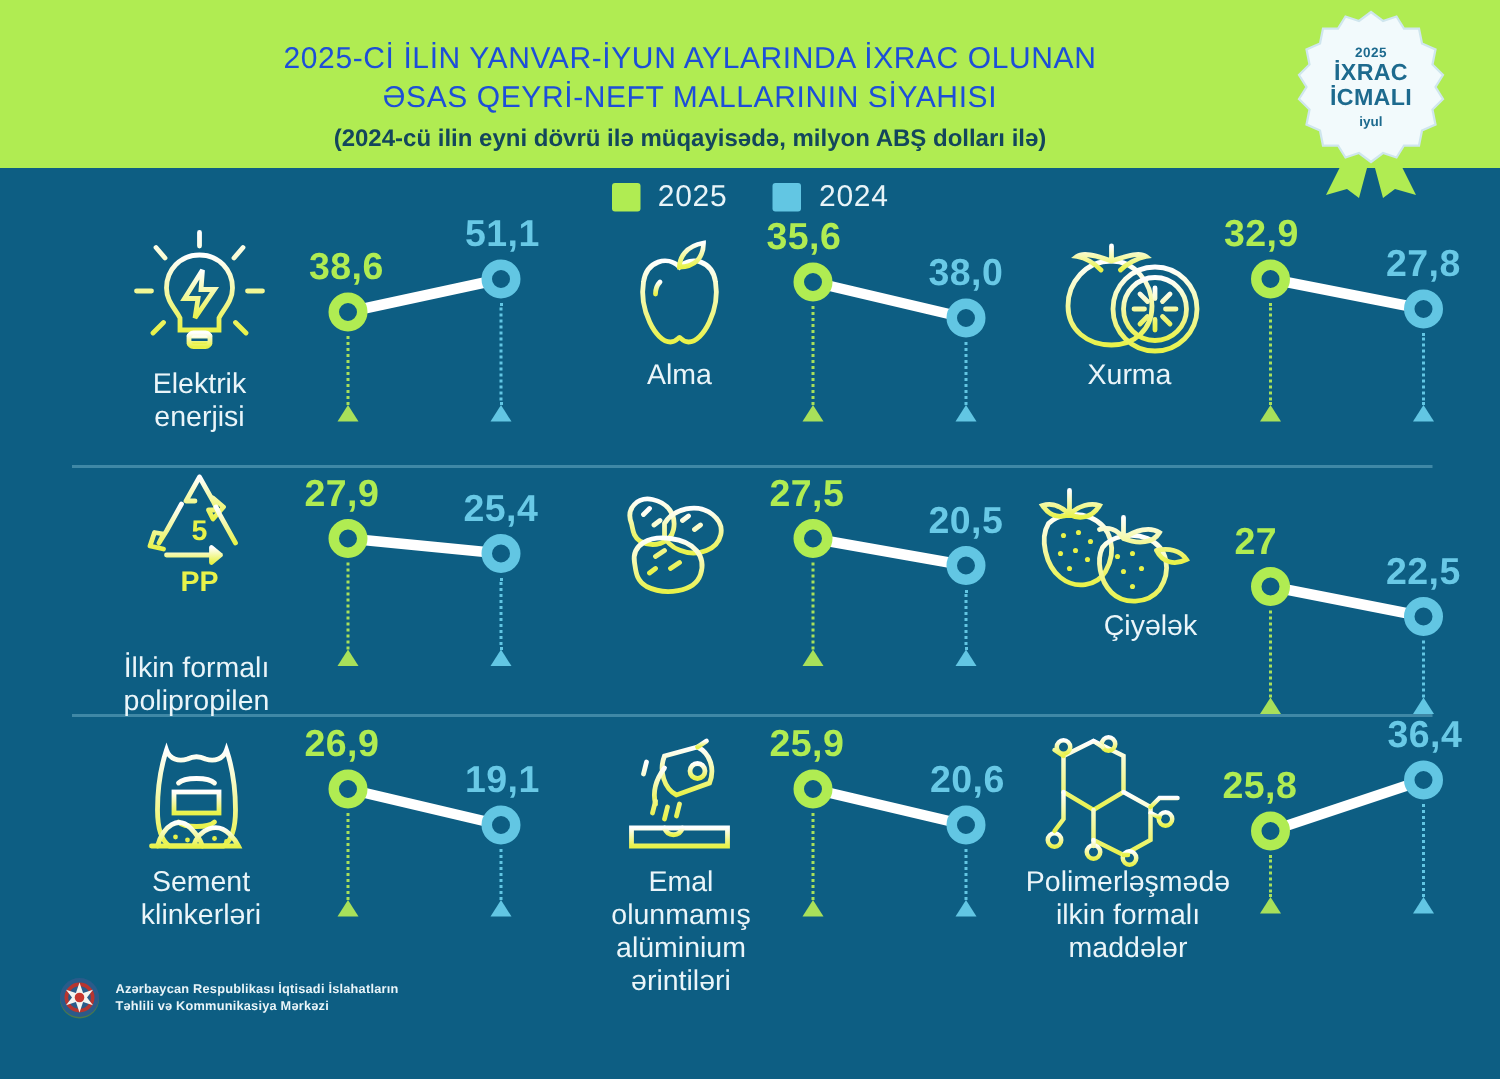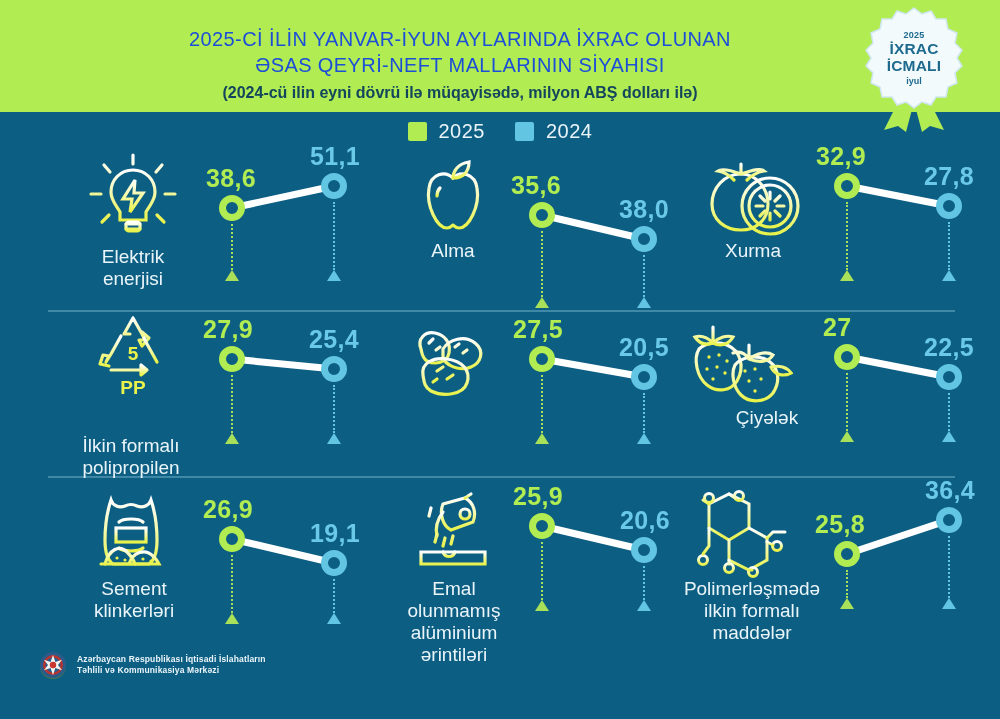--- a/index.html
+++ b/index.html
@@ -187,21 +187,21 @@
               </linearGradient>
             </defs>
           <g stroke="url(#g2)" stroke-width="3.2" fill="none" stroke-linecap="round">
             <path d="M46 26 C38 18 24 22 22 36 C19 54 30 76 40 76 C44 76 45 73 46 73 C47 73 48 76 52 76 C62 76 73 54 70 36 C68 22 54 18 46 26 Z"></path>
             <path d="M46 26 C46 20 50 12 62 10 C62 20 56 26 46 26 Z"></path>
             <path d="M33 36 C31 38 30 41 30 44"></path>
           </g>
         </svg>
       </div>
       <div class="item-label" style="left:10px;top:94px;width:150px;">Alma</div>
-      <div class="chart" style="left:140px;width:170px;margin-top:27px;">
+      <div class="chart" style="left:140px;width:170px;">
         <svg class="connector" width="170" height="164">
           <line x1="34" y1="42" x2="136" y2="66" stroke="#ffffff" stroke-width="7" stroke-linecap="round"></line>
         </svg>
         <div class="val" style="left:3px;top:-2px;">35,6</div>
         <div class="val blue" style="left:111px;top:22px;">38,0</div>
         <div class="dot" style="left:21px;top:29px;"></div>
         <div class="dot blue" style="left:123px;top:53px;"></div>
         <div class="vline" style="left:33px;top:58px;height:66px;"></div>
         <div class="vline blue" style="left:135px;top:82px;height:42px;"></div>
         <div class="tri" style="left:27px;top:124px;"></div>
@@ -337,21 +337,21 @@
             <circle cx="30" cy="66" r="1.7" fill="#e8f24a" stroke="none"></circle>
             <circle cx="62" cy="58" r="1.7" fill="#e8f24a" stroke="none"></circle>
             <circle cx="72" cy="56" r="1.7" fill="#e8f24a" stroke="none"></circle>
             <circle cx="66" cy="68" r="1.7" fill="#e8f24a" stroke="none"></circle>
             <circle cx="78" cy="66" r="1.7" fill="#e8f24a" stroke="none"></circle>
             <circle cx="72" cy="78" r="1.7" fill="#e8f24a" stroke="none"></circle>
           </g>
         </svg>
       </div>
       <div class="item-label" style="left:24px;top:96px;width:150px;">Çiyələk</div>
-      <div class="chart" style="left:145px;width:170px;">
+      <div class="chart" style="left:145px;width:170px;margin-top:34px;">
         <svg class="connector" width="170" height="166">
           <line x1="34" y1="46" x2="136" y2="66" stroke="#ffffff" stroke-width="7" stroke-linecap="round"></line>
         </svg>
         <div class="val" style="left:10px;top:2px;">27</div>
         <div class="val blue" style="left:111px;top:22px;">22,5</div>
         <div class="dot" style="left:21px;top:33px;"></div>
         <div class="dot blue" style="left:123px;top:53px;"></div>
         <div class="vline" style="left:33px;top:62px;height:58px;"></div>
         <div class="vline blue" style="left:135px;top:82px;height:38px;"></div>
         <div class="tri" style="left:27px;top:120px;"></div>
@@ -379,21 +379,21 @@
             <path d="M22 74 C26 60 36 54 44 62 C50 68 52 74 52 74"></path>
             <path d="M46 74 C50 62 62 58 70 66 C74 70 76 74 76 74 L18 74"></path>
             <circle cx="34" cy="68" r="1.6" fill="#e8f24a" stroke="none"></circle>
             <circle cx="42" cy="70" r="1.6" fill="#e8f24a" stroke="none"></circle>
             <circle cx="60" cy="69" r="1.6" fill="#e8f24a" stroke="none"></circle>
             <circle cx="68" cy="71" r="1.6" fill="#e8f24a" stroke="none"></circle>
           </g>
         </svg>
       </div>
       <div class="item-label" style="left:6px;top:100px;width:160px;">Sement<br>klinkerləri</div>
-      <div class="chart" style="left:150px;width:170px;margin-top:13px;">
+      <div class="chart" style="left:150px;width:170px;">
         <svg class="connector" width="170" height="200">
           <line x1="34" y1="48" x2="136" y2="72" stroke="#ffffff" stroke-width="7" stroke-linecap="round"></line>
         </svg>
         <div class="val" style="left:5px;top:4px;">26,9</div>
         <div class="val blue" style="left:112px;top:28px;">19,1</div>
         <div class="dot" style="left:21px;top:35px;"></div>
         <div class="dot blue" style="left:123px;top:59px;"></div>
         <div class="vline" style="left:33px;top:64px;height:58px;"></div>
         <div class="vline blue" style="left:135px;top:88px;height:34px;"></div>
         <div class="tri" style="left:27px;top:122px;"></div>

